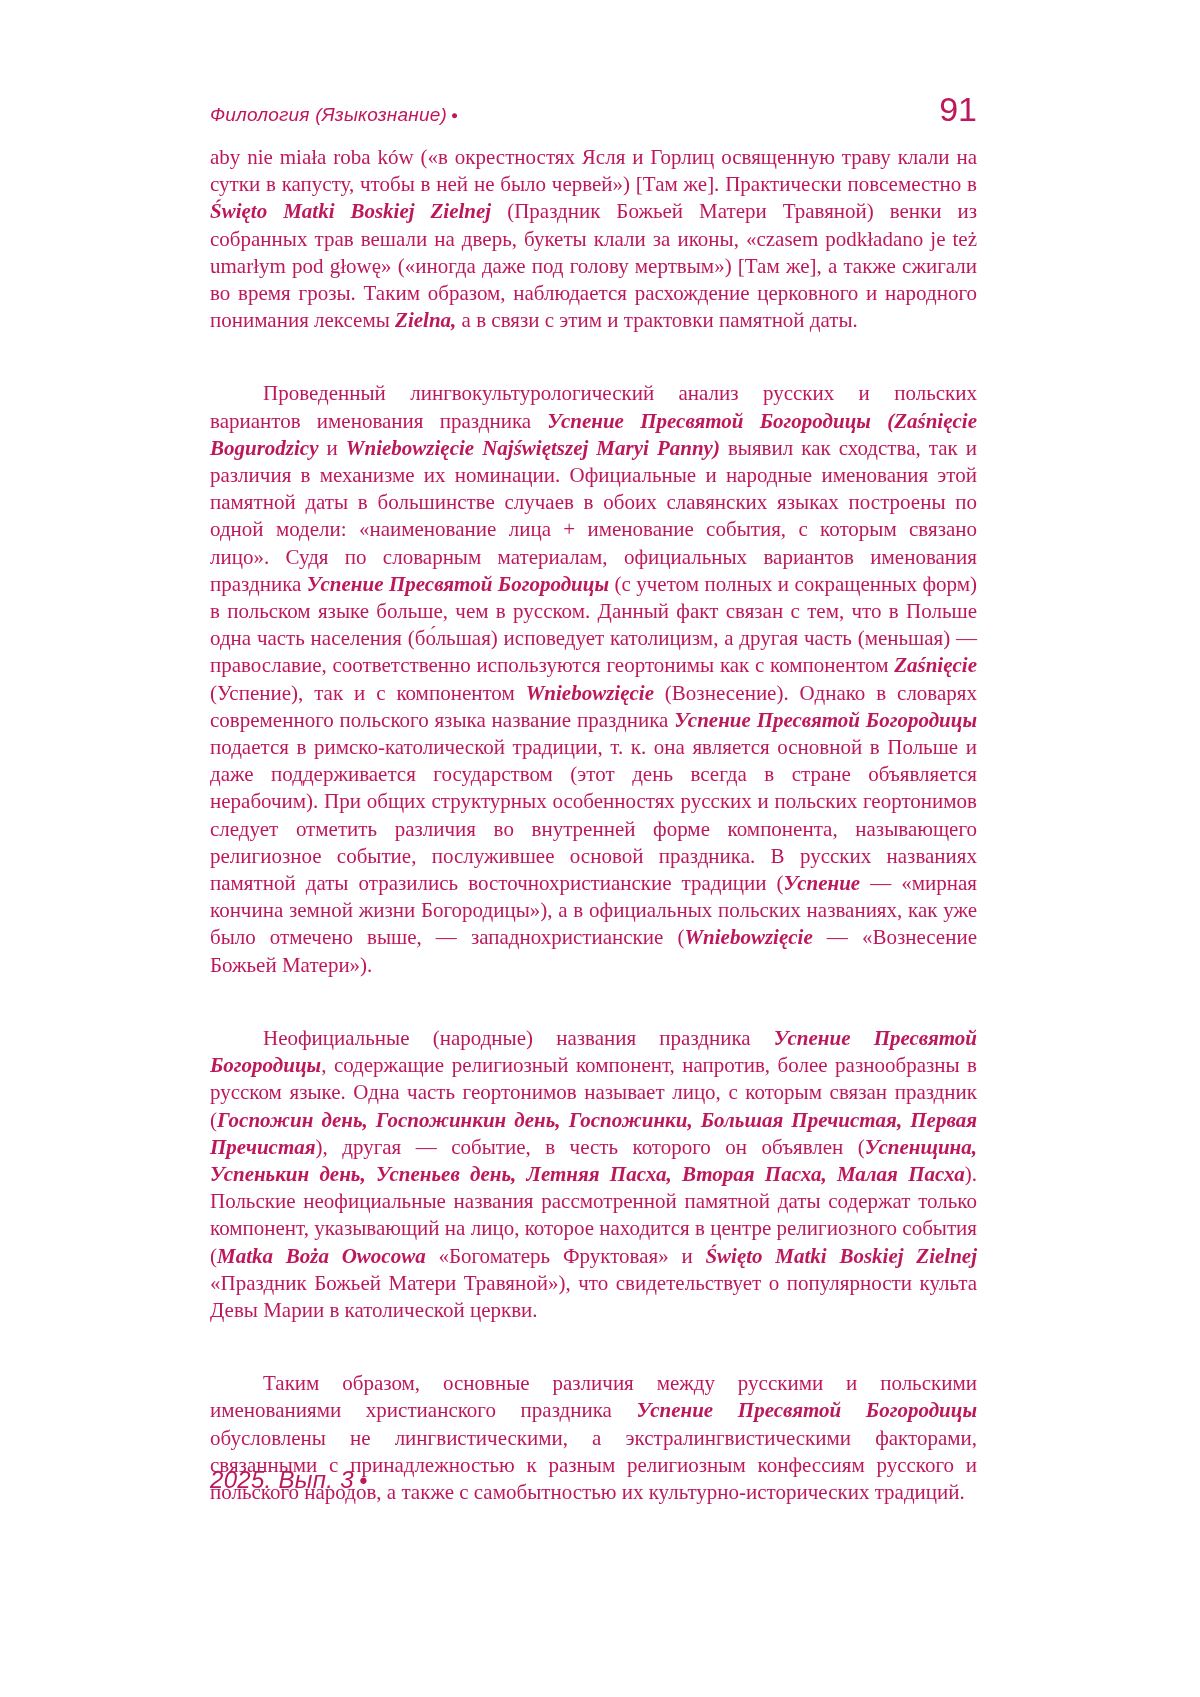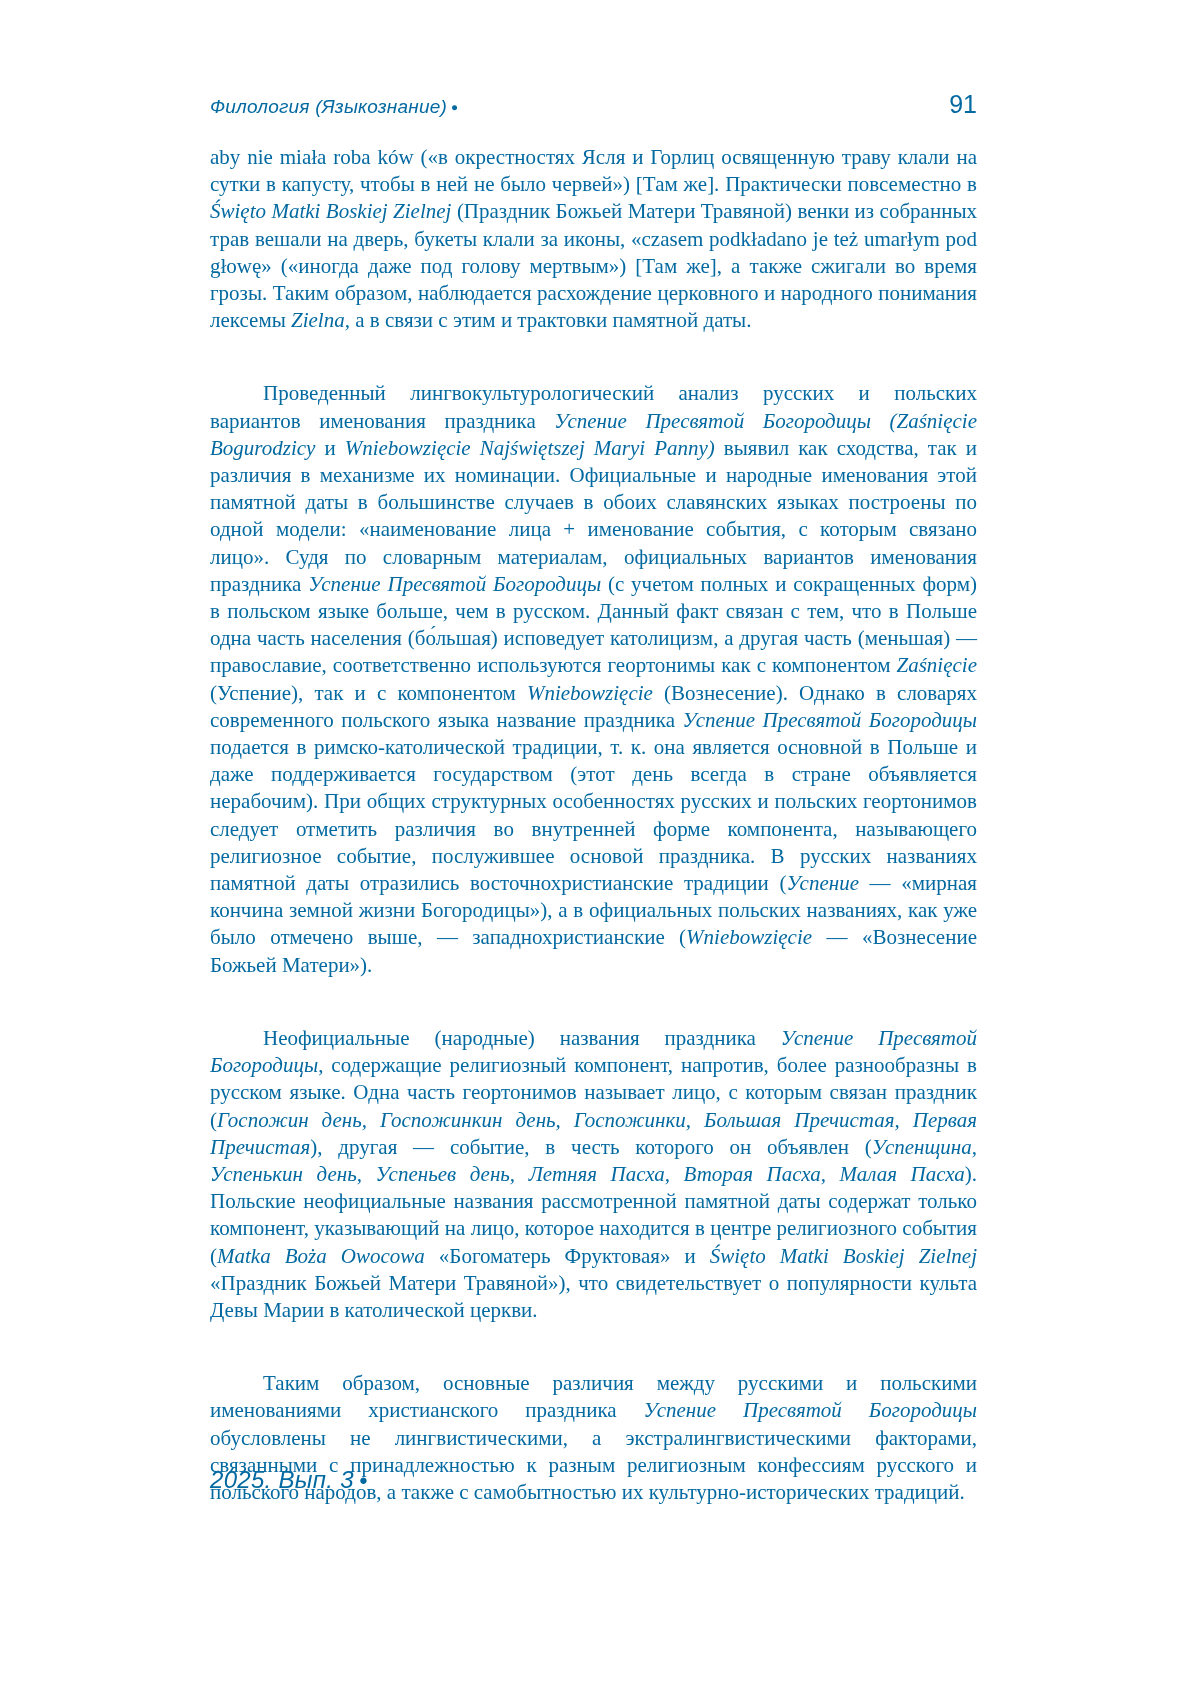--- a/index.html
+++ b/index.html
@@ -2,21 +2,21 @@
 <html><head>
 <meta charset="utf-8">
 <style>
   html, body { margin: 0; padding: 0; background: #e8e8e8; }
   .page {
     position: relative;
     width: 1200px;
     height: 1697px;
     margin: 0 auto;
     background: #ffffff;
-    color: #0369a1;
+    color: #be185d;
     font-family: "Liberation Serif", serif;
     overflow: hidden;
   }
   .running-header {
     position: absolute;
     left: 210px;
     top: 92px;
     width: 767px;
     display: flex;
     justify-content: space-between;
@@ -29,21 +29,21 @@
     letter-spacing: 0.2px;
   }
   .bullet {
     font-size: 0.62em;
     vertical-align: 0.18em;
     margin-left: 0.35em;
     font-style: normal;
   }
   .page-number {
     font-family: "Liberation Sans", sans-serif;
-    font-size: 25px;
+    font-size: 34px;
     line-height: 1;
   }
   .article-body {
     position: absolute;
     left: 210px;
     top: 144px;
     width: 767px;
   }
   .para {
     margin: 0;
@@ -76,21 +76,21 @@
   }
   .page-footer {
     position: absolute;
     left: 210px;
     top: 1466px;
     font-family: "Liberation Sans", sans-serif;
     font-style: italic;
     font-size: 24px;
     letter-spacing: 0.3px;
   }
-  i { font-style: italic; }
+  i { font-style: italic; font-weight: bold; }
 </style>
 </head>
 <body>
 
 <div class="page">
 
   <div class="running-header">
     <div class="running-title">
       <span>Филология (Языкознание)</span><span class="bullet">●</span>
     </div>

